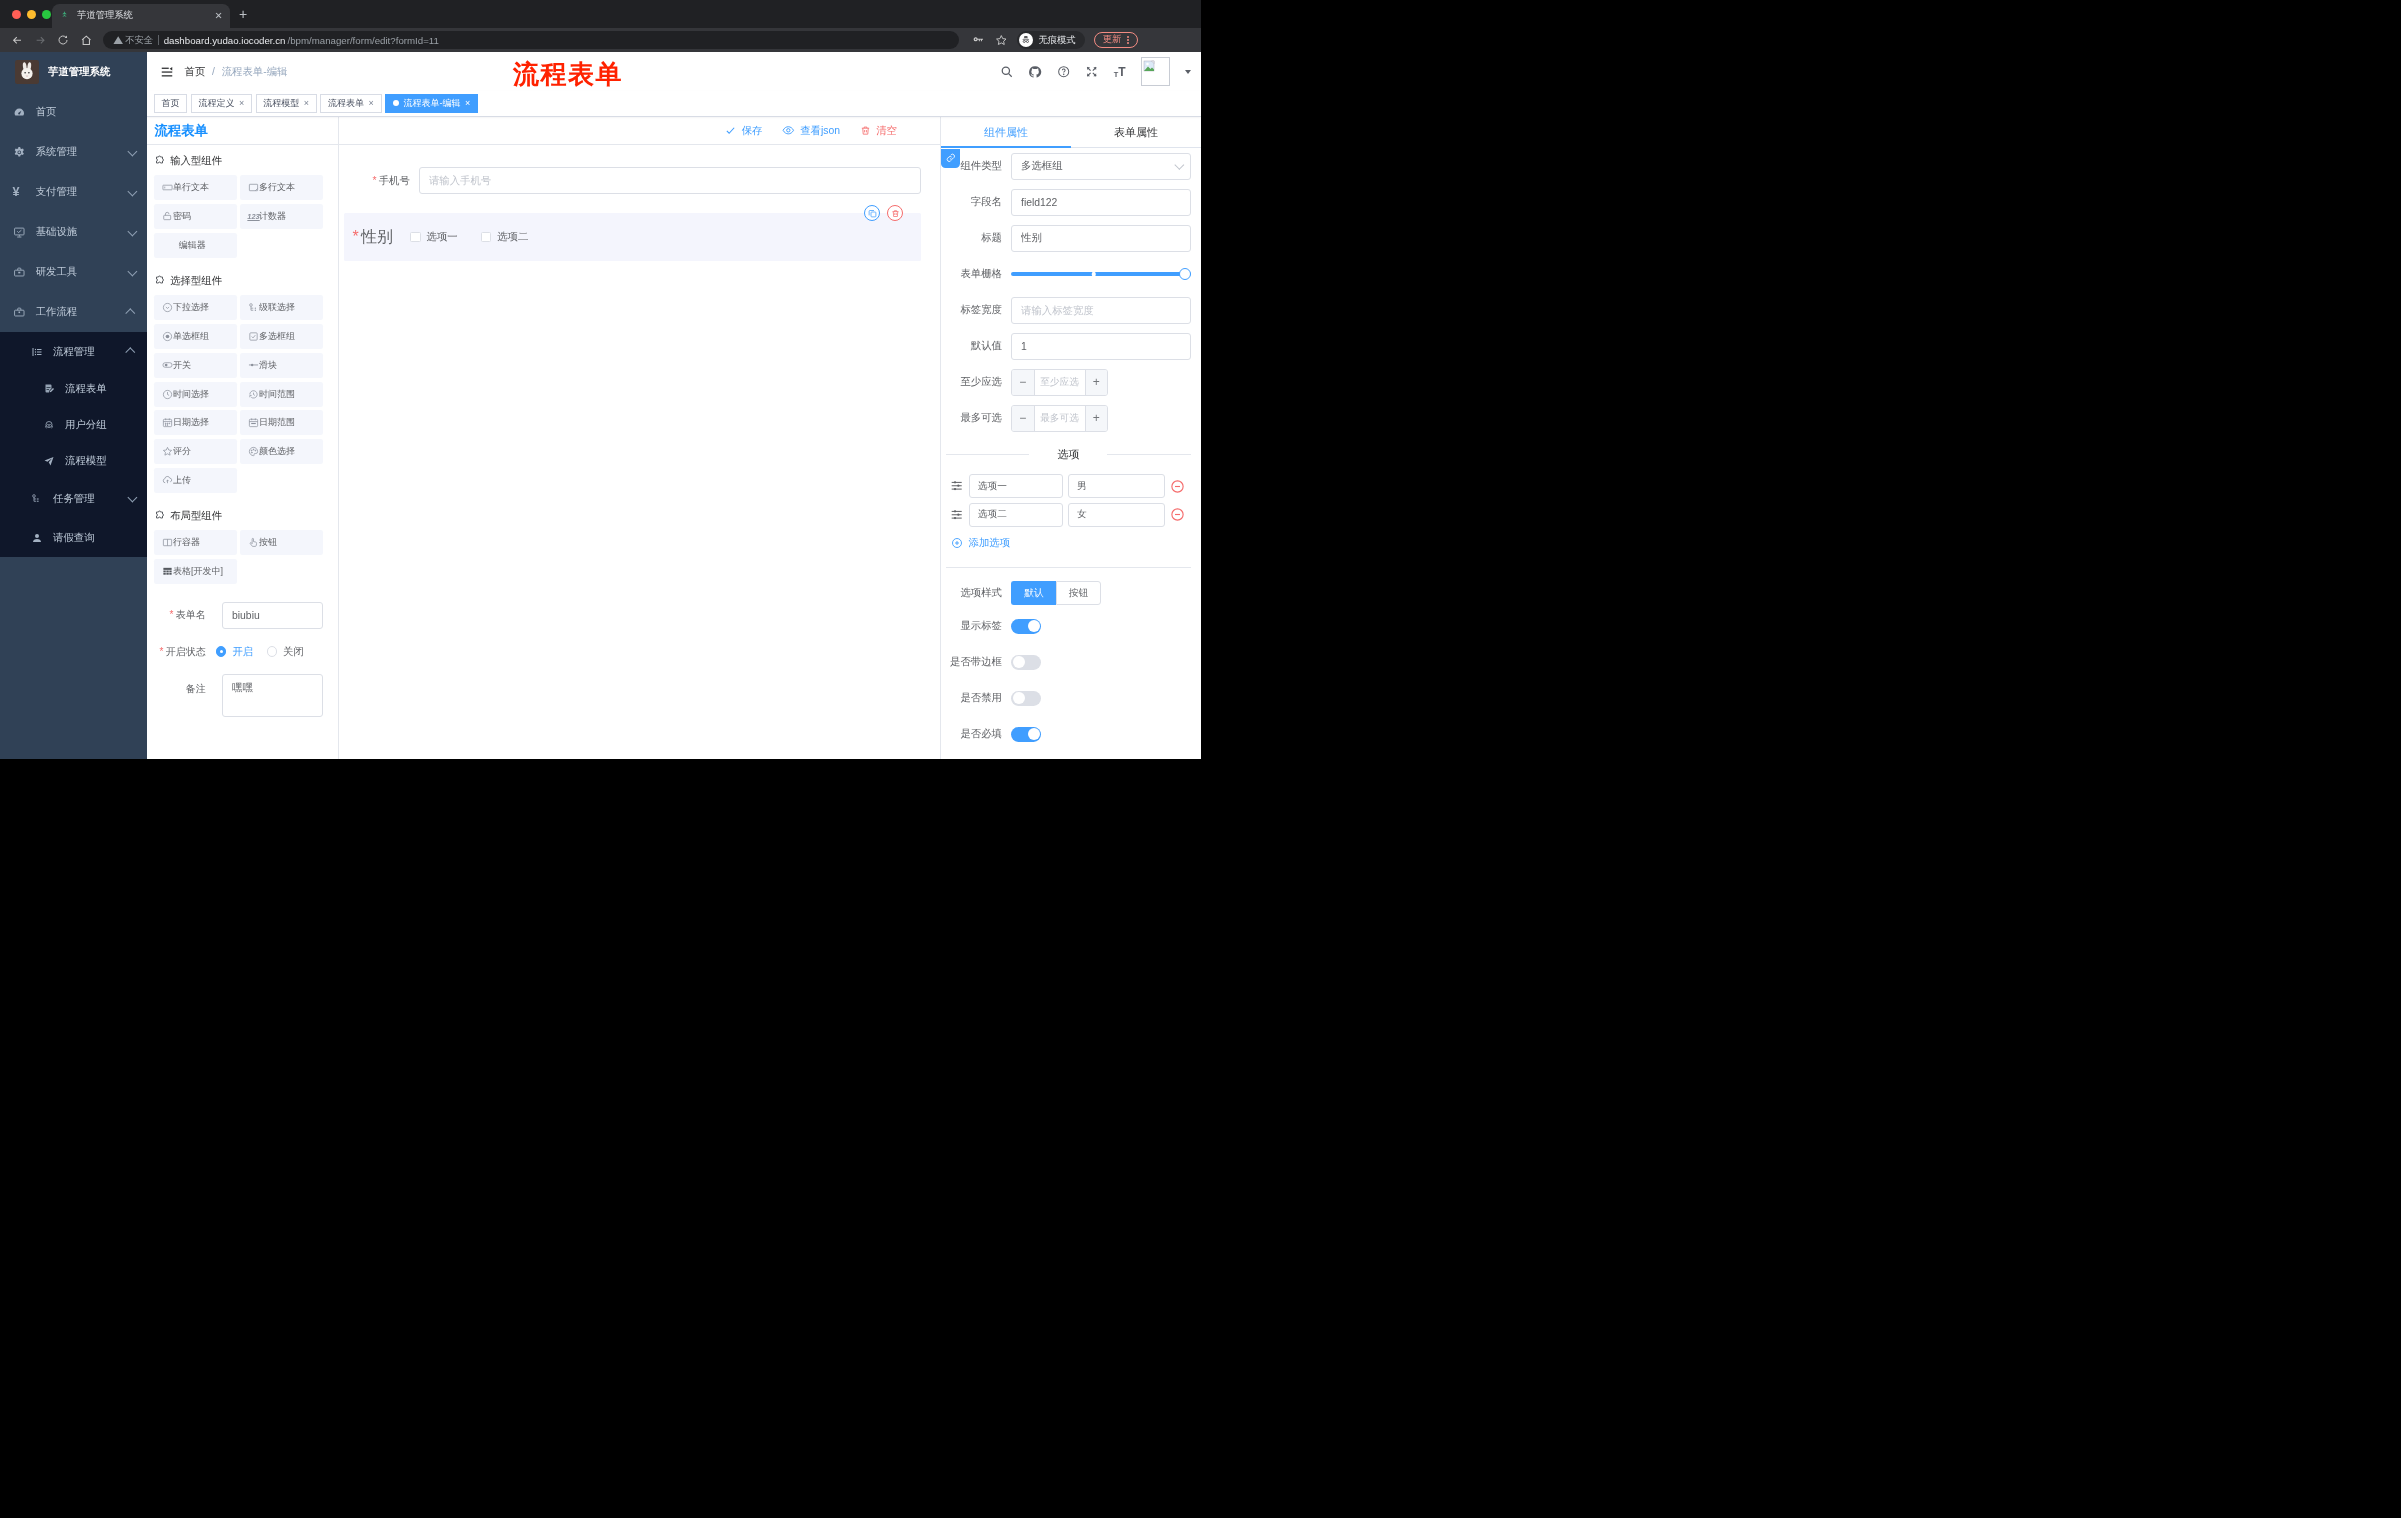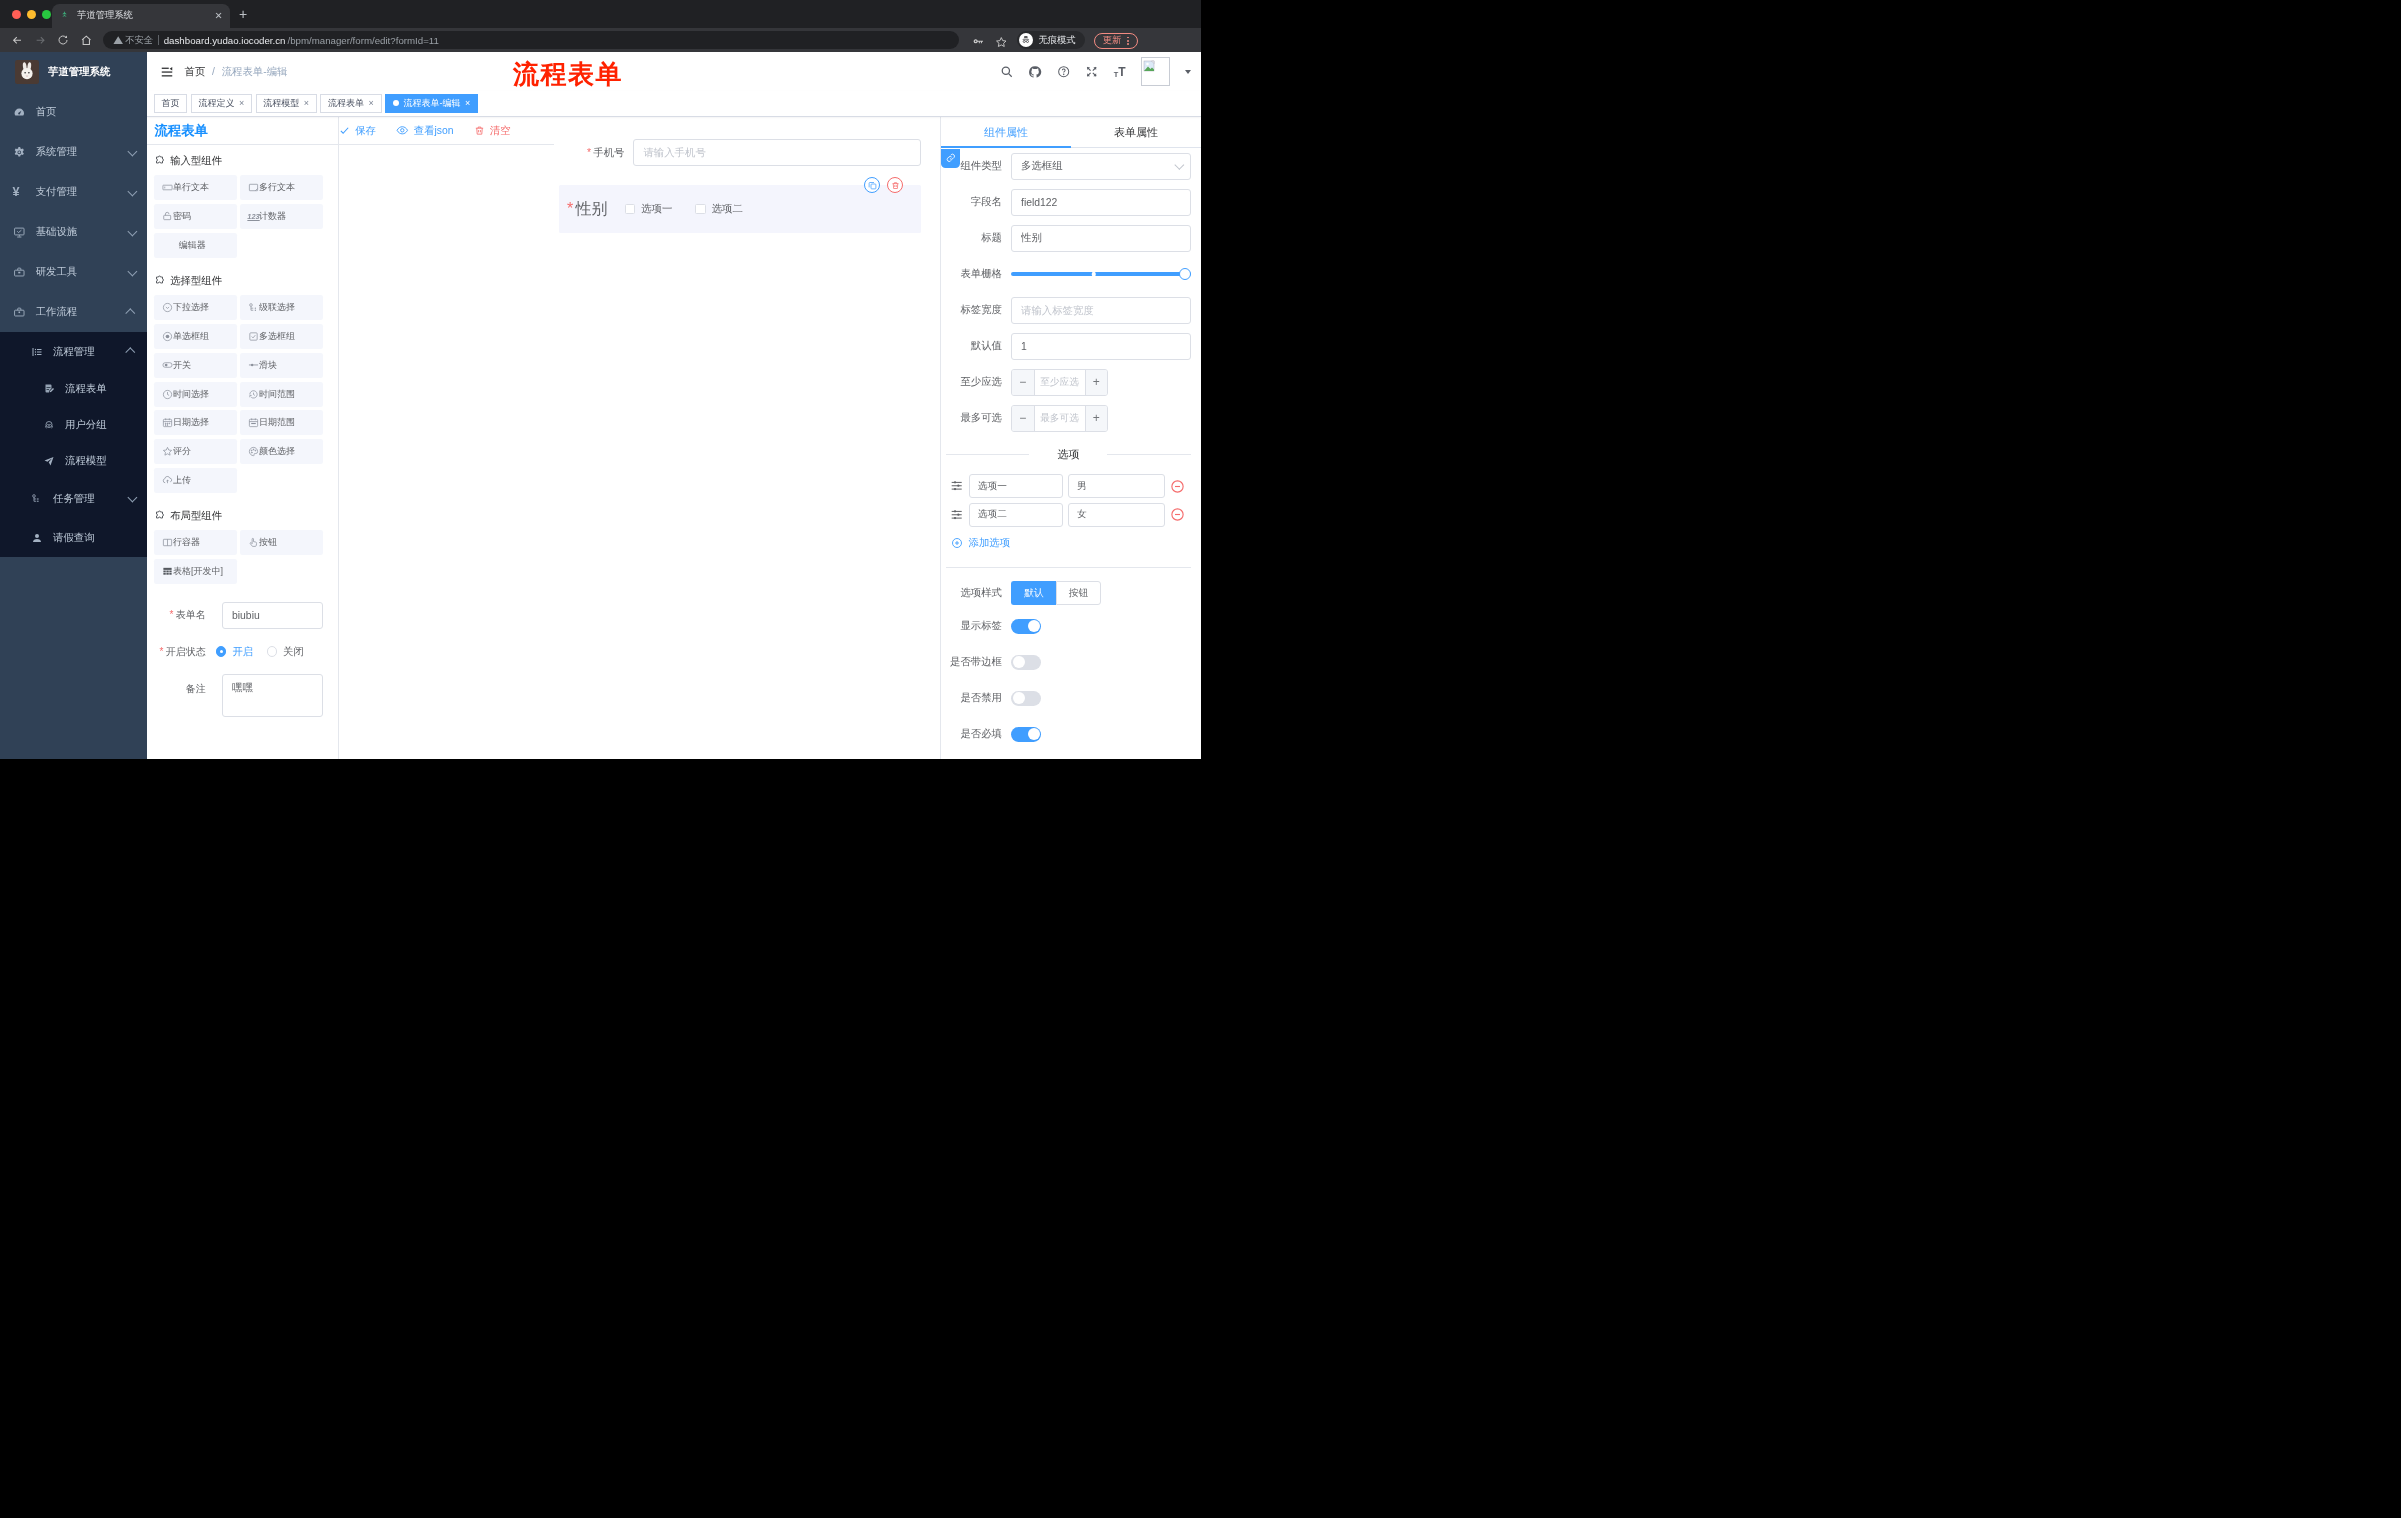--- a/index.html
+++ b/index.html
@@ -19,21 +19,21 @@
   .btab-x{color:#bdc1c6;font-size:9.7px;cursor:pointer}
   .newtab{position:absolute;left:239px;top:6px;color:#bdc1c6;font-size:14px;font-weight:300;cursor:pointer}
   .addrbar{height:24px;background:#35363a;display:flex;align-items:center;padding:0 7.4px;gap:3px}
   .nav-ic{width:20px;height:19.3px;display:flex;align-items:center;justify-content:center;color:#c7c7c7;border-radius:50%;cursor:pointer}
   .nav-ic.dim{color:#696c70}
   .urlpill{height:18px;flex:1;max-width:856px;background:#202124;border-radius:9px;display:flex;align-items:center;padding:0 9.7px;gap:2px;margin-left:3.7px}
   .sec-txt{color:#9aa0a6;font-size:9.3px}
   .url-sep{width:0.7px;height:10.4px;background:#5f6368;margin:0 3px}
   .url-domain{color:#e8eaed;font-size:9.7px}
   .url-path{color:#9aa0a6;font-size:9.7px}
-  .chr-right{display:flex;align-items:flex-end;gap:9.7px;margin-left:10.4px}
+  .chr-right{display:flex;align-items:center;gap:9.7px;margin-left:10.4px}
   .incog{height:18px;background:#28292c;border-radius:9px;display:flex;align-items:center;gap:5.2px;padding:0 9px 0 2.2px}
   .incog-circ{width:14px;height:14px;border-radius:50%;background:#fff;display:flex;align-items:center;justify-content:center}
   .incog-txt{color:#e8eaed;font-size:9.3px}
   .updbtn{height:16.3px;border:1.1px solid #f28b82;border-radius:9px;display:flex;align-items:center;gap:6px;padding:0 7.4px;cursor:pointer}
   .updbtn span{color:#f28b82;font-size:9.3px}
   .vdots{display:flex;flex-direction:column;gap:1.5px}
   .vdots i{width:1.9px;height:1.9px;border-radius:50%;background:#f28b82}
 
   
   .page{display:flex;height:707px}
@@ -86,21 +86,21 @@
   .star{color:#f56c6c;margin-right:2.2px}
   .lf-ctrl{flex:1;display:flex;align-items:center}
   .inp{height:27px;border:0.7px solid #dcdfe6;border-radius:3px;width:100%;padding:0 9px;font-size:10.4px;color:#606266;background:#fff}
   .inp-ta{height:43px;border:0.7px solid #dcdfe6;border-radius:3px;width:100%;padding:6px 9px;font-size:10.4px;color:#606266;resize:none;font-family:"Liberation Sans",sans-serif}
   .rd{width:10.4px;height:10.4px;border-radius:50%;border:0.7px solid #dcdfe6;background:#fff;flex:none;position:relative}
   .rd.on{background:#409eff;border-color:#409eff}
   .rd.on::after{content:"";position:absolute;left:3px;top:3px;width:3px;height:3px;border-radius:50%;background:#fff}
   .rd-lb{font-size:10.4px;color:#606266;margin-left:6px}
   .rd-lb.blue{color:#409eff}
 
-  .centercol{flex:1;display:flex;flex-direction:row;min-width:0}
+  .centercol{flex:1;display:flex;flex-direction:column;min-width:0}
   .cv-toolbar{height:28px;flex:none;border-bottom:0.7px solid #e4e7ed;display:flex;align-items:center;justify-content:flex-end;gap:20px;padding-right:43px;font-size:10.4px}
   .tool{display:flex;align-items:center;gap:5.2px;color:#409eff;cursor:pointer}
   .tool.red{color:#f56c6c}
   .cv-body{flex:1;padding:22px 18.6px 0 5.2px;position:relative}
   .fld-row{display:flex;align-items:center;padding-left:3.7px}
   .fld-label{width:71px;flex:none;text-align:right;font-size:10.4px;color:#606266;padding-right:9px;white-space:nowrap}
   .gender-block{margin-top:19.3px;background:#f4f5fd;height:48px;border-radius:1.5px;position:relative;display:flex;align-items:center}
   .g-label{width:66px;flex:none;text-align:center;font-size:16px;color:#606266;padding-right:9px;white-space:nowrap}
   .cb-item{display:flex;align-items:center;margin-right:23px;font-size:10.4px;color:#606266;cursor:pointer}
   .cb{width:10.4px;height:10.4px;border:0.7px solid #dcdfe6;border-radius:1.5px;background:#fff;margin-right:6px;flex:none}

